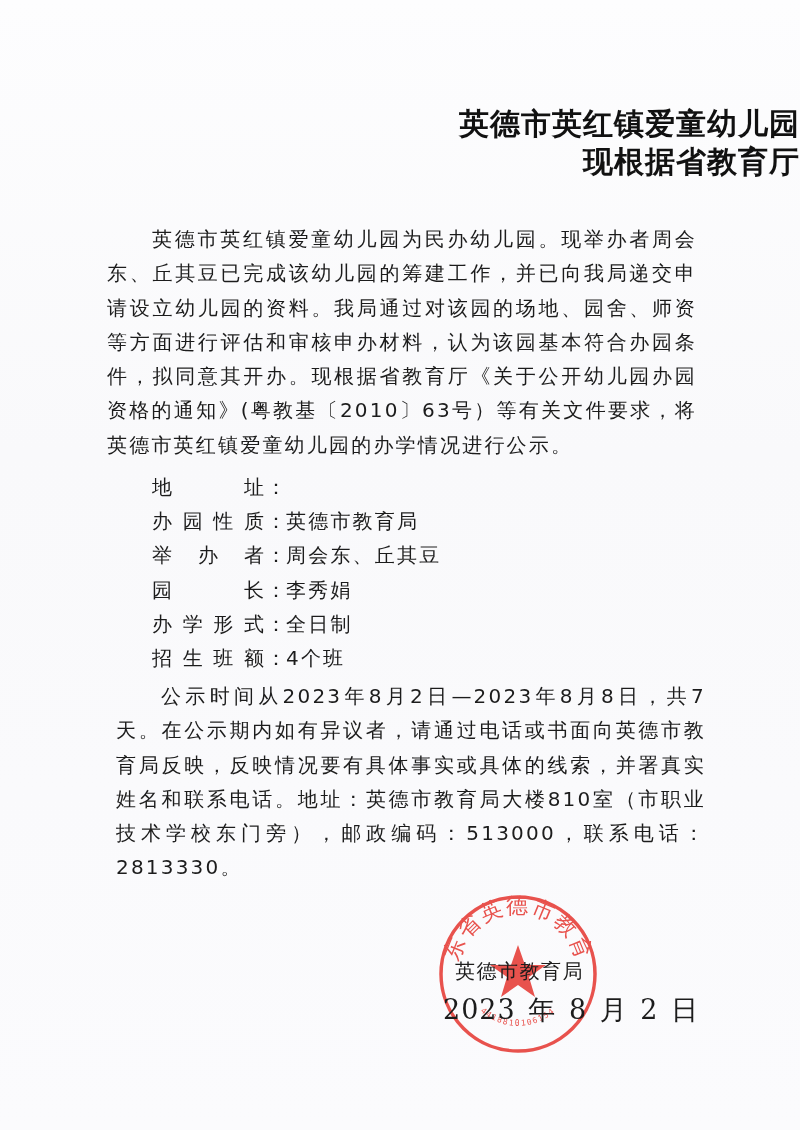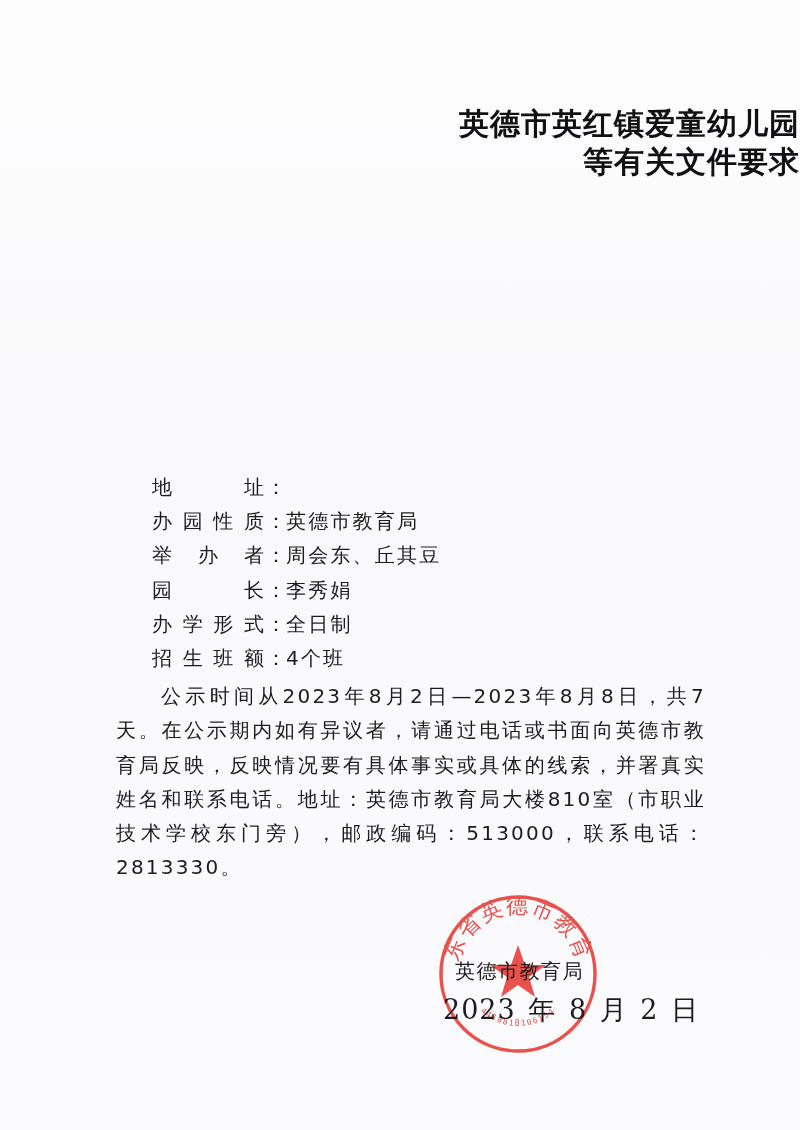--- a/index.html
+++ b/index.html
@@ -103,22 +103,23 @@
     z-index: 2;
     opacity: 0.88;
   }
 </style>
 </head>
 <body>
 
 <div class="page">
 
   <div class="title l1">英德市英红镇爱童幼儿园</div>
-  <div class="title l2">等有关文件要求</div>
+  <div class="title l2">现根据省教育厅</div>
 
+  <p class="body-text p1" style="margin:0">英德市英红镇爱童幼儿园为民办幼儿园。现举办者周会东、丘其豆已完成该幼儿园的筹建工作，并已向我局递交申请设立幼儿园的资料。我局通过对该园的场地、园舍、师资等方面进行评估和审核申办材料，认为该园基本符合办园条件，拟同意其开办。现根据省教育厅《关于公开幼儿园办园资格的通知》(粤教基〔2010〕63号）等有关文件要求，将英德市英红镇爱童幼儿园的办学情况进行公示。</p>
 
   <div class="info-list">
     <div class="info-row">
       <span class="info-label">
         <span>地</span>
         <span>址</span>
       </span>
       <span class="info-colon">：</span>
     </div>
     <div class="info-row">

